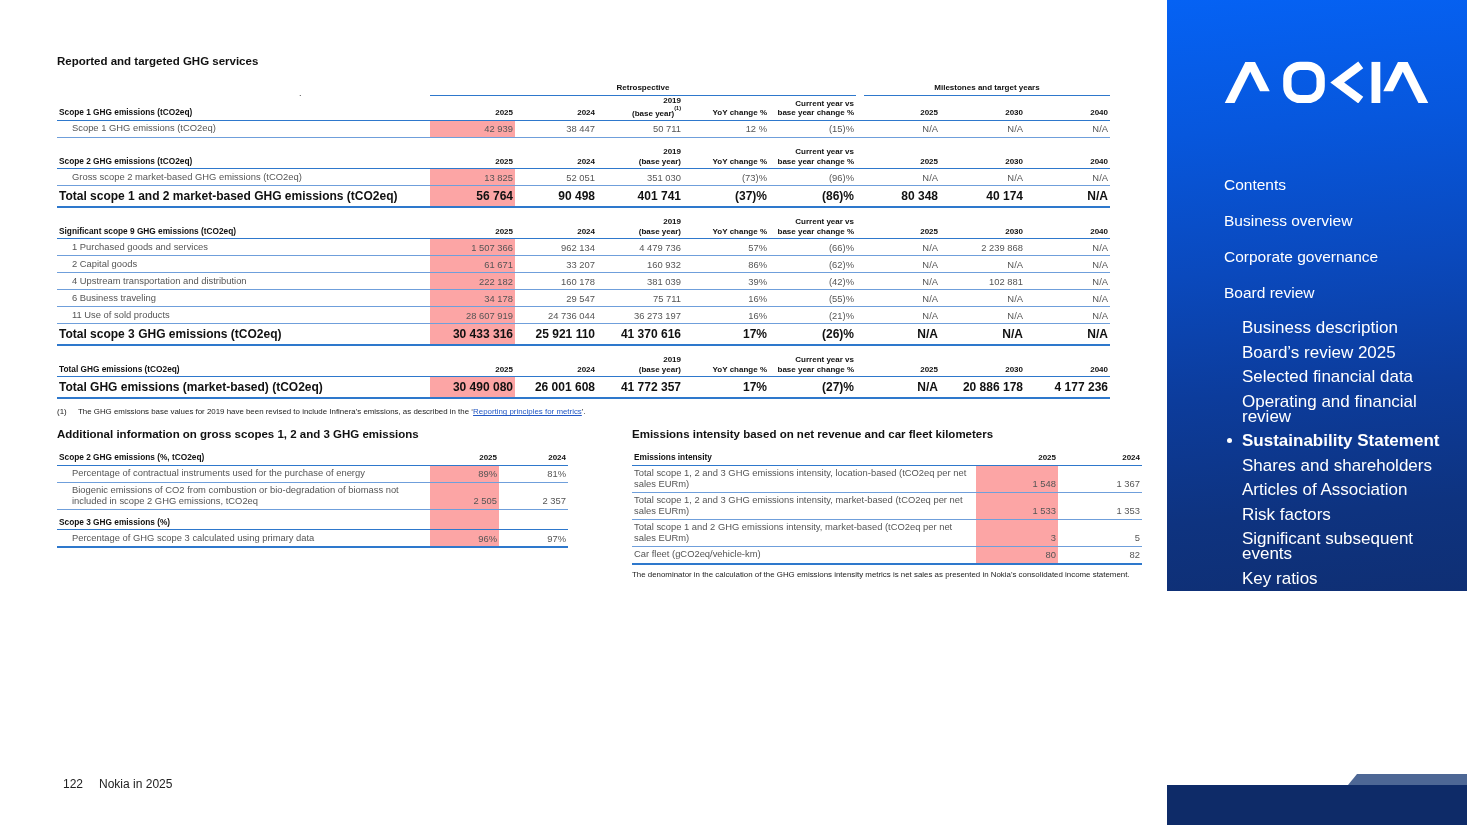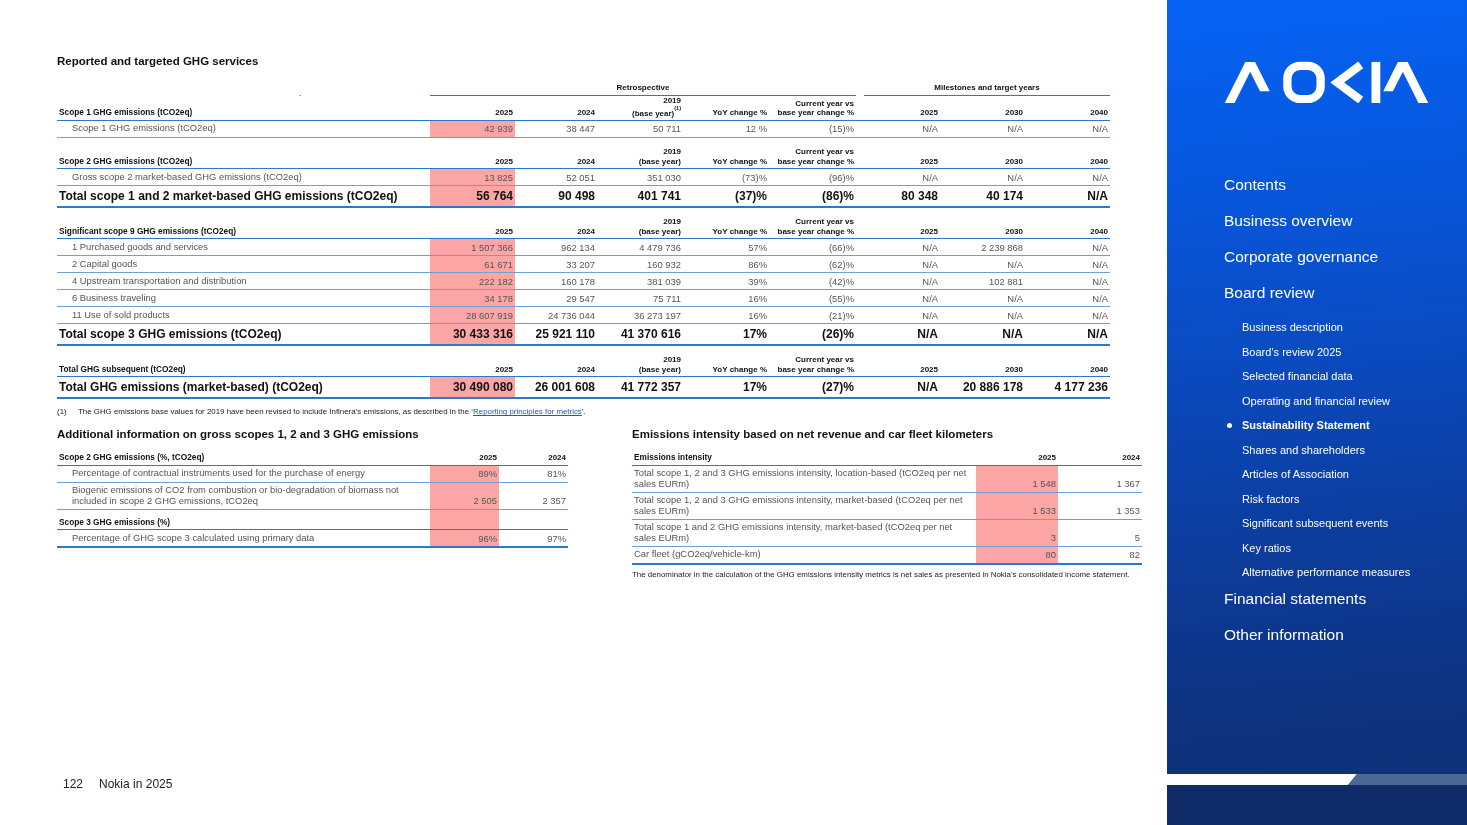--- a/index.html
+++ b/index.html
@@ -50,29 +50,29 @@
 
   .footnote { margin-top:8px; font-size:7.9px; color:#222; display:flex; }
   .footnote .fn-num { width:21px; flex:none; }
   .fn-link { color:#2257c4; text-decoration:underline; cursor:pointer; }
   .int-footnote { margin-top:5px; font-size:7.9px; line-height:9.6px; color:#222; width:500px; }
 
   .page-footer { position:absolute; left:63px; top:777px; font-size:12px; color:#222; display:flex; }
   .page-footer .num { margin-right:16px; }
 
   
-  .sidebar { position:absolute; left:1167px; top:0; width:300px; height:825px;
+  .sidebar { position:absolute; left:1167px; top:0; width:300px; height:591px;
              background:linear-gradient(175deg,#0562f4 0%, #0757dd 22%, #0a49bd 45%,
                          #0c3c9c 65%, #0e3380 85%, #0f2f74 100%); }
   .logo { position:absolute; left:57px; top:58px; width:205px; height:45px; }
   #side-nav { position:absolute; left:0; top:176px; display:flex; flex-direction:column;
               align-items:flex-start; width:300px; }
   .nav-main { margin:0 0 19px 57px; font-size:15.5px; line-height:17px; color:#fff;
               text-decoration:none; }
-  .nav-sub  { margin:0 0 9.5px 75px; font-size:11px; line-height:15px; color:#fff;
+  .nav-sub  { margin:0 0 9.5px 75px; font-size:17px; line-height:15px; color:#fff;
               text-decoration:none; position:relative; max-width:200px; }
   .nav-sub.active { font-weight:bold; }
   .bullet { position:absolute; left:-15px; top:5px; width:5px; height:5px;
             border-radius:50%; background:#fff; }
   .bar-white { position:absolute; left:0; top:774px; width:190px; height:11px; background:#fff;
                clip-path:polygon(0 0, 100% 0, calc(100% - 9px) 100%, 0 100%); }
   .bar-light { position:absolute; left:181px; top:774px; width:119px; height:11px; background:#4d6795;
                clip-path:polygon(9px 0, 100% 0, 100% 100%, 0 100%); }
   .side-footer { position:absolute; left:0; top:785px; width:300px; height:40px; background:#0e2b68; }
 </style>
@@ -241,21 +241,21 @@
               <td class="num">17%</td>
               <td class="num">(26)%</td>
               <td class="num">N/A</td>
               <td class="num">N/A</td>
               <td class="num">N/A</td>
             </tr>
             <tr class="sp">
               <td class="" colspan="9"></td>
             </tr>
             <tr class="hdr">
-              <td class="lbl">Total GHG subsequent (tCO2eq)</td>
+              <td class="lbl">Total GHG emissions (tCO2eq)</td>
               <td class="num colh">2025</td>
               <td class="num colh">2024</td>
               <td class="num colh">2019<br>(base year)</td>
               <td class="num colh">YoY change %</td>
               <td class="num colh">Current year vs<br>base year change %</td>
               <td class="num colh">2025</td>
               <td class="num colh">2030</td>
               <td class="num colh">2040</td>
             </tr>
             <tr class="total">

